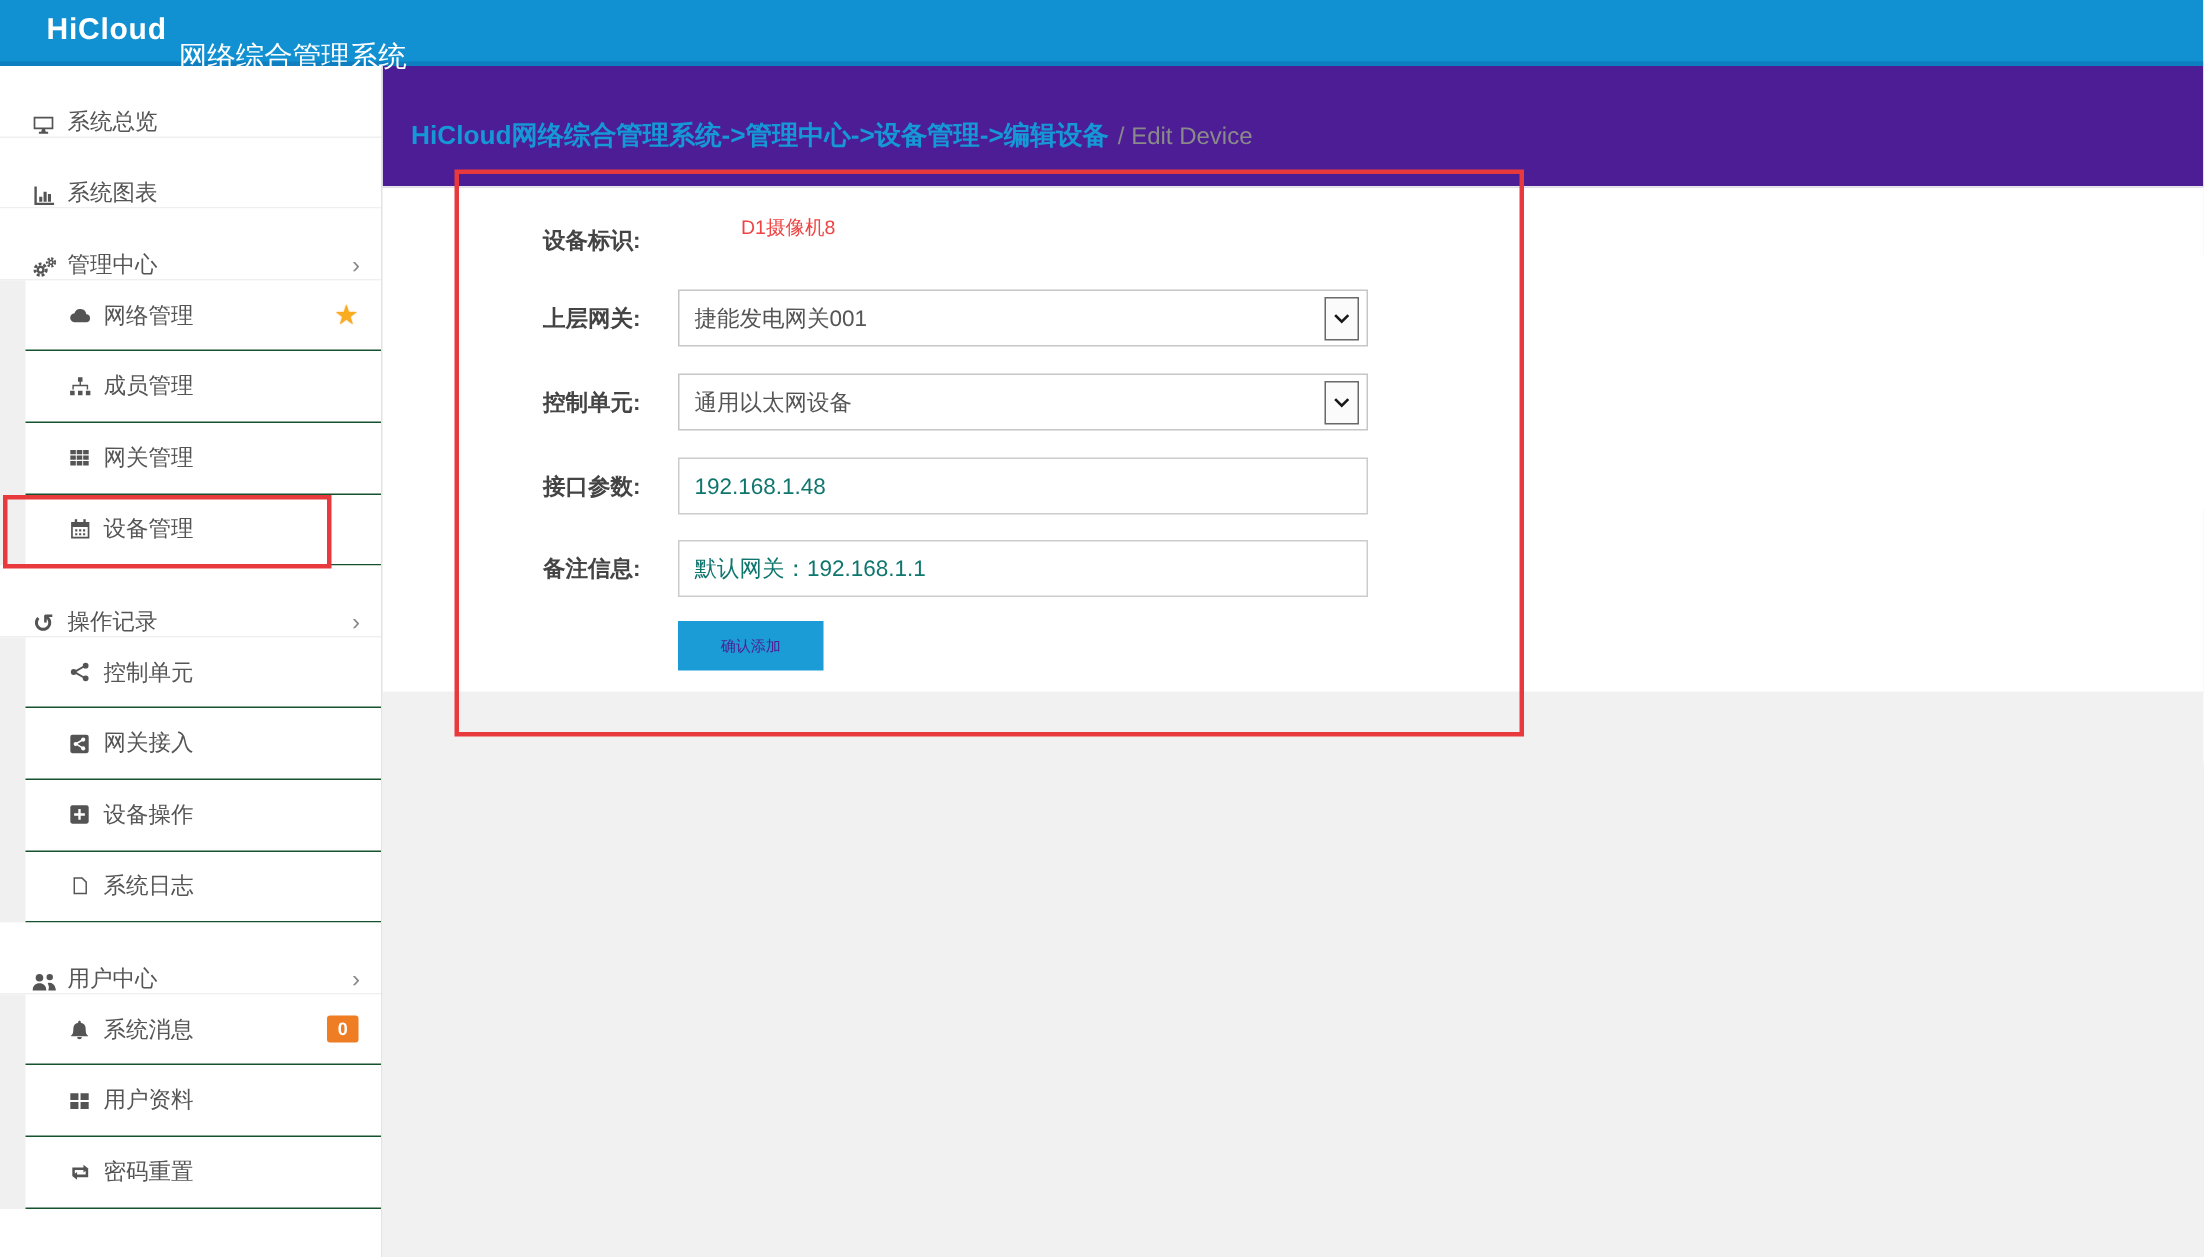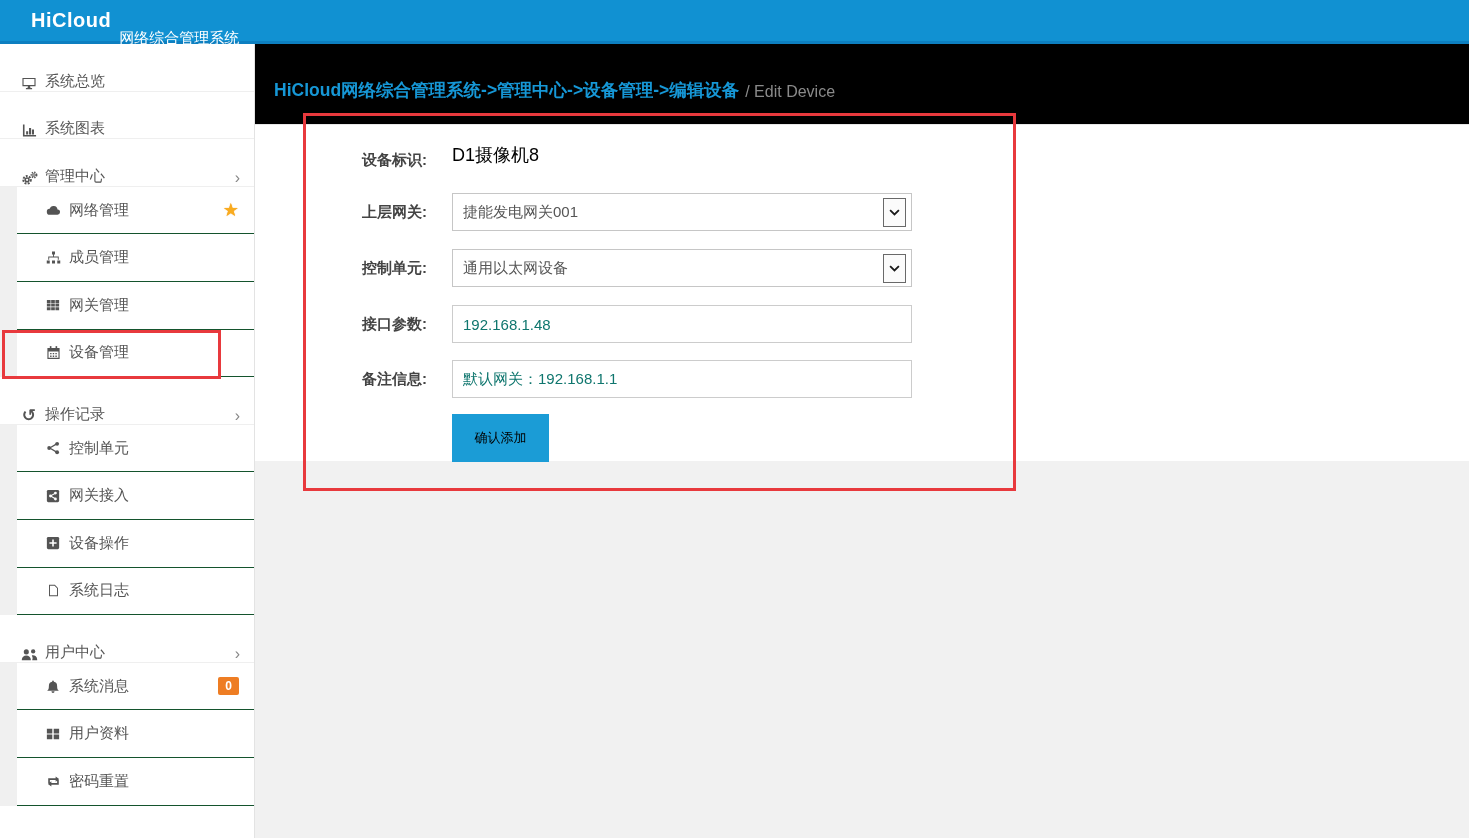--- a/index.html
+++ b/index.html
@@ -5,21 +5,21 @@
   * { margin:0; padding:0; box-sizing:border-box; }
   html,body { width:1469px; height:838px; }
   body { font-family:"Liberation Sans","DejaVu Sans",sans-serif; background:#fff; overflow:hidden; }
   .page { position:relative; width:1469px; height:838px; overflow:hidden; background:#fff; }
 
   
   .header { position:absolute; top:0; left:0; right:0; height:44px;
             background:#1191d2; border-bottom:3px solid #0d7fc0; z-index:10;
             display:flex; align-items:center; padding-left:31px; }
   .brand-bold { color:#fff; font-weight:bold; font-size:20px; letter-spacing:.5px; }
-  .brand-rest { color:#fff; font-size:15px; margin-left:8px; padding-top:2px;margin-top:33px; }
+  .brand-rest { color:#fff; font-size:19px; margin-left:8px; padding-top:2px;margin-top:33px; }
 
   
   .sidebar { position:absolute; top:44px; left:0; width:255px; bottom:0;
              background:#fff; border-right:1px solid #e3e3e3; z-index:5; }
   .nav-row { height:47.6px; }
   .nav-top { display:flex; align-items:flex-end; padding:0 14px 0 19px;
              border-bottom:1px solid #efefef; background:#fff; height:100%;
              color:#555; font-size:15px; cursor:pointer; }
   .nav-sub { background:#f0f0f0; height:47.6px; }
   .nav-sub .inner { height:100%; margin-left:17px; background:#fff;
@@ -33,42 +33,42 @@
           text-shadow:0 0 1px #ef9213; }
   .badge { margin-left:auto; background:#ee7d23; color:#fff; font-size:12px;
            font-weight:bold; width:21px; height:18px; display:flex;
            align-items:center; justify-content:center; border-radius:2px; }
   .hist { font-size:17px; font-weight:bold; color:#545454; line-height:1; }
   .sidebar-red-box { position:absolute; left:2px; top:286px; width:219px; height:49px;
            border:3px solid #e8393d; z-index:20; pointer-events:none; }
 
   
   .main { position:absolute; top:44px; left:255px; right:0; bottom:0; background:#f1f1f1; }
-  .breadcrumb-bar { height:81px; background:#000000; border-bottom:1px solid #e7e7e7;
+  .breadcrumb-bar { height:81px; background:#4c1d95; border-bottom:1px solid #e7e7e7;
            display:flex; align-items:center; padding:12px 0 0 19px; }
   .crumb-path { color:#1697d6; font-weight:bold; font-size:17.5px; }
   .crumb-suffix { color:#8a8a8a; font-size:16px; margin-left:6px; padding-top:3px; }
 
   .panel { height:336px; background:#fff; padding:16px 0 0 92px; }
   .form-row { display:flex; margin-bottom:18px; }
-  .form-row.static-row { height:40px; margin-bottom:12px; }
+  .form-row.static-row { height:40px; margin-bottom:12px;gap:42px; }
   .form-label { width:80px; flex:none; text-align:right; color:#444; font-weight:bold;
                 font-size:15px; padding-top:10px; margin-right:25px; }
-  .static-value { color:#000000; font-size:18px; padding-top:2px; }
+  .static-value { color:#ef4444; font-size:13px; padding-top:2px; }
   .mock-select { position:relative; width:460px; height:38px; border:1px solid #c6c6c6;
                 background:#fff; display:flex; align-items:center; padding-left:10px;
                 color:#555; font-size:15px; cursor:pointer; }
   .select-arrow-box { position:absolute; right:5px; top:4px; width:23px; height:29px;
                 border:1px solid #696969; background:#fbfbfb; display:flex;
                 align-items:center; justify-content:center; }
   .text-input { width:460px; height:38px; border:1px solid #ccc; padding:0 10px;
                 color:#0f766e; font-size:15px; font-family:inherit; background:#fff; }
   .submit-row { margin-top:-1px; }
-  .submit-btn { margin-left:105px; width:97px; height:48px; background:#1b9cd6;
-                color:#000000; border:none; font-size:13px; font-family:inherit; cursor:pointer; }
+  .submit-btn { margin-left:105px; width:97px; height:33px; background:#1b9cd6;
+                color:#4c1d95; border:none; font-size:10px; font-family:inherit; cursor:pointer; }
   .annotation-rect { position:absolute; left:303px; top:113px; width:713px; height:378px;
                 border:3px solid #e8393d; z-index:40; pointer-events:none; }
 </style>
 </head>
 <body>
 
 <div class="page">
 
   <div class="header">
     <span class="brand-bold">HiCloud</span>

